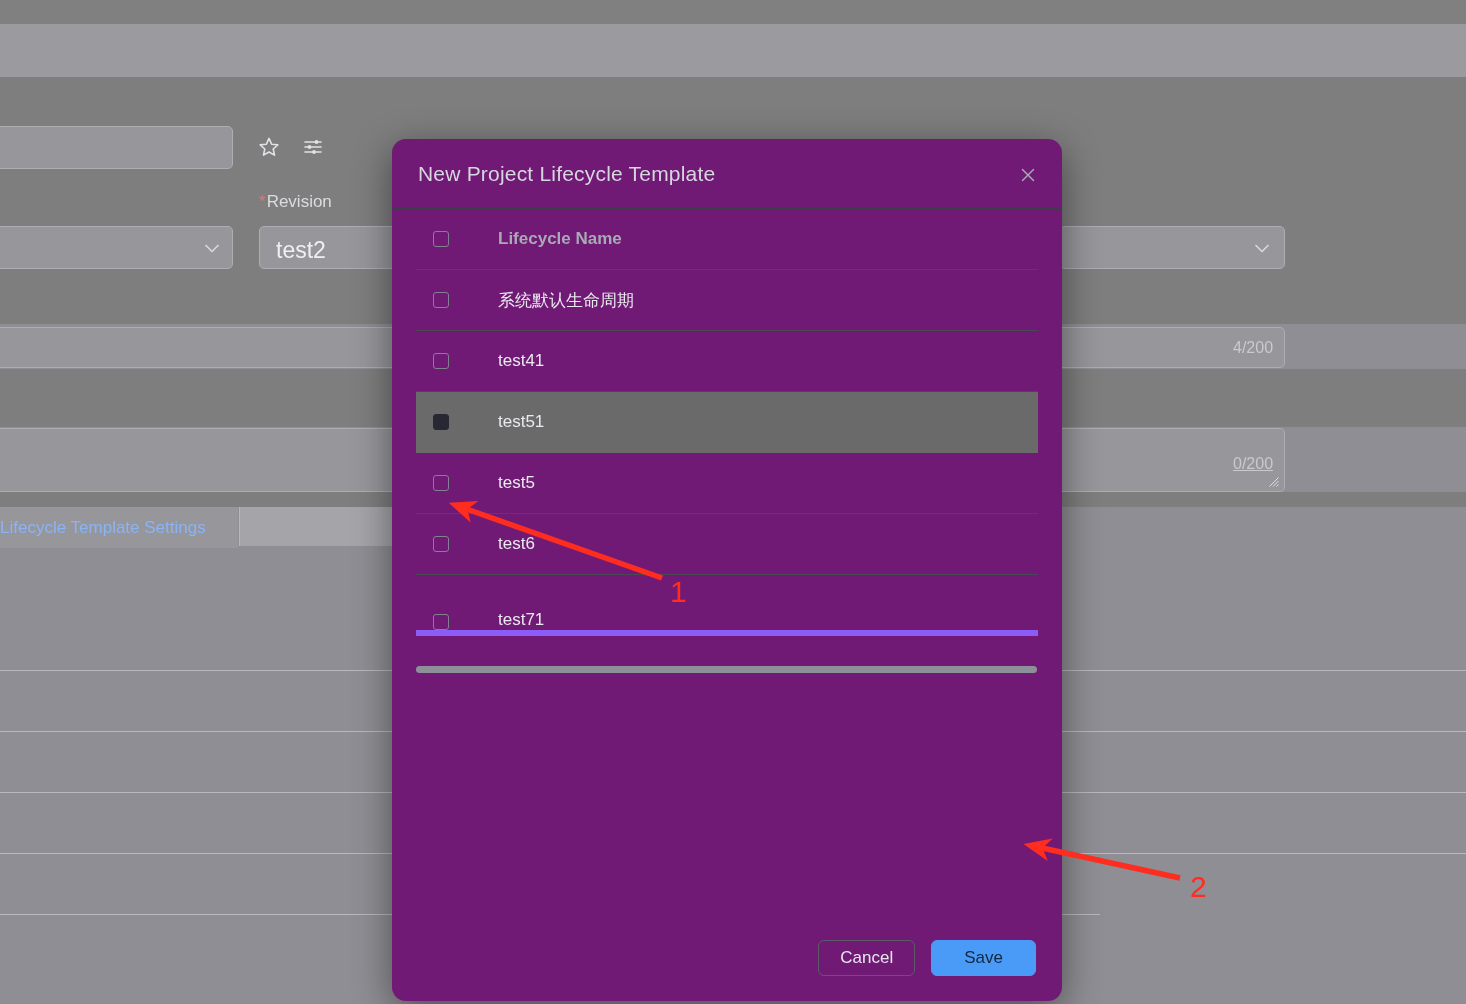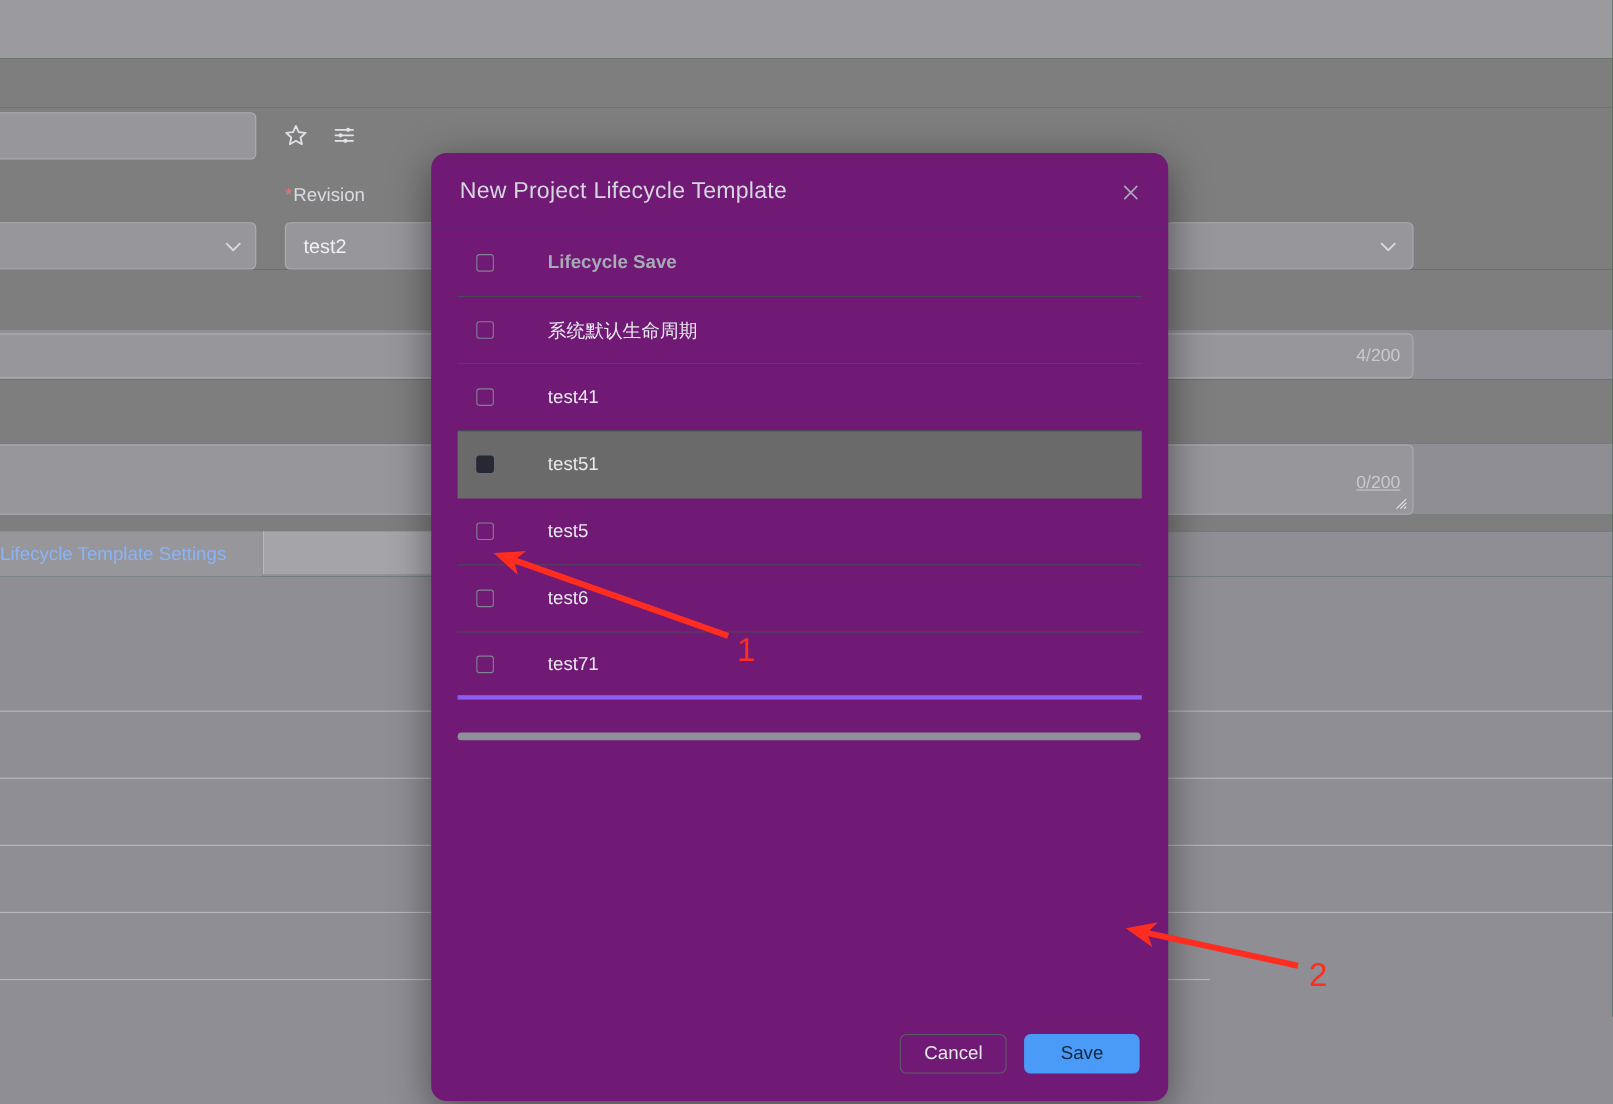--- a/index.html
+++ b/index.html
@@ -13,21 +13,22 @@
     position: relative;
     overflow: hidden;
     font-family: "Liberation Sans", sans-serif;
     -webkit-font-smoothing: antialiased;
   }
 
   
   .bg-root {
     position: absolute;
     inset: 0;
-    background: #14532d;
+    background: #7f1d1d;
+    margin-top: 24px;
   }
   .bg-topbar {
     position: absolute;
     left: 0; top: 0;
     width: 1466px; height: 53px;
     background: #9a9a9f;
   }
   .bg-band {
     position: absolute;
     background: #8e8e94;
@@ -38,21 +39,21 @@
     position: absolute;
     background: #96969b;
     border: 1px solid #adadb2;
     border-radius: 5px;
     box-sizing: border-box;
   }
 
   .bg-field-text {
     position: absolute;
     color: #f0f0f3;
-    font-size: 18px;
+    font-size: 23px;
     line-height: 1;
   }
   .bg-counter {
     position: absolute;
     color: #c9c9ce;
     font-size: 16px;
   }
   .bg-label {
     position: absolute;
     color: #dcdce0;
@@ -156,21 +157,21 @@
     border-bottom: 1px solid #474a55;
   }
   .lc-row.header {
     height: 61px;
     border-bottom: 1px solid #474a55;
   }
   .lc-row.hovered {
     background: #6a6a6a;
     border-bottom-color: #6a6a6a;
   }
-  .lc-row.last { border-bottom: 4px solid #8b5cf6; }
+  .lc-row.last { border-bottom: 6px solid #8b5cf6; align-items: flex-end; }
 
   .cb-cell {
     width: 82px;
     flex: 0 0 82px;
     display: flex;
     align-items: center;
     padding-left: 17px;
     box-sizing: border-box;
   }
   .cb {
@@ -345,21 +346,21 @@
     </div>
   </div>
 
   <div class="modal-body">
     <div class="lc-table">
 
       <div class="lc-row header">
         <div class="cb-cell">
           <div class="cb"></div>
         </div>
-        <div class="lc-name">Lifecycle Save</div>
+        <div class="lc-name">Lifecycle Name</div>
       </div>
 
       <div class="lc-row">
         <div class="cb-cell">
           <div class="cb"></div>
         </div>
         <div class="lc-name">系统默认生命周期</div>
       </div>
 
 

